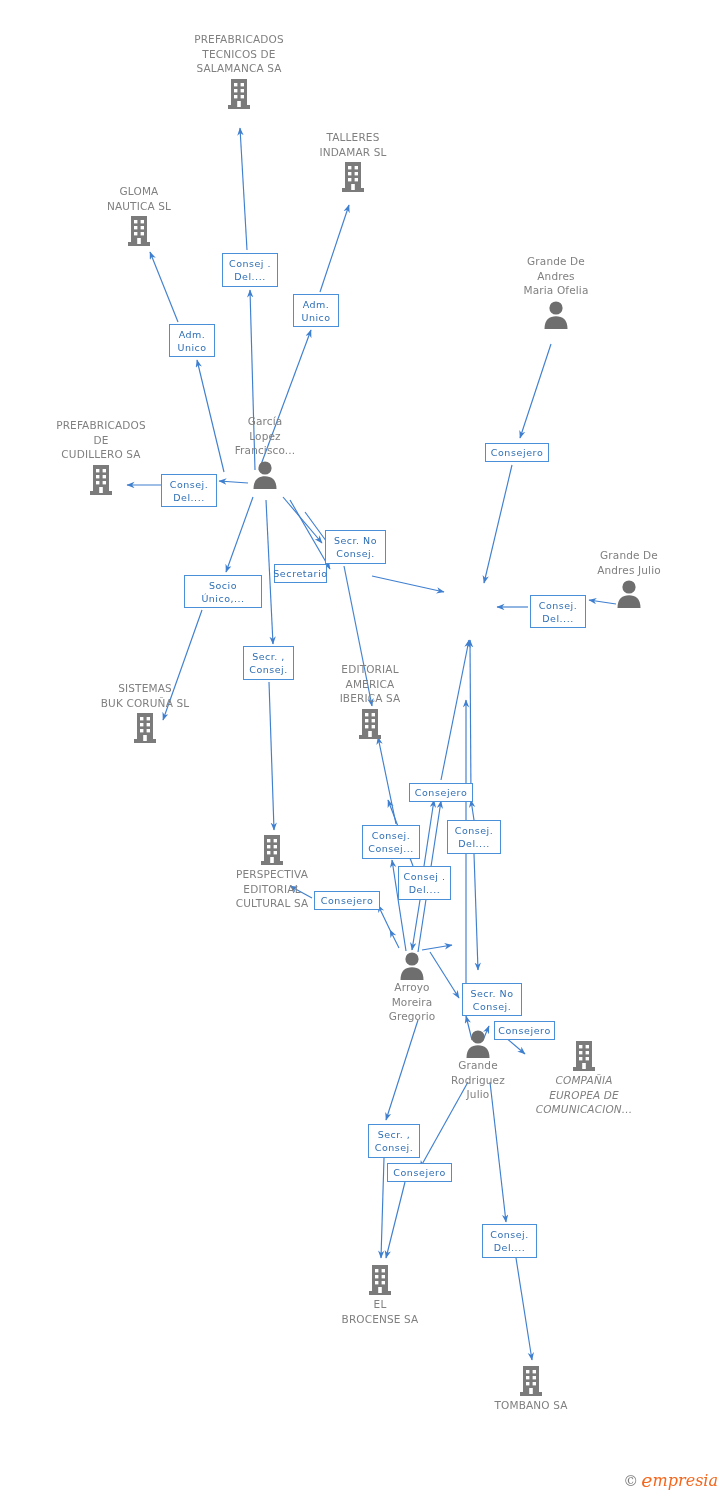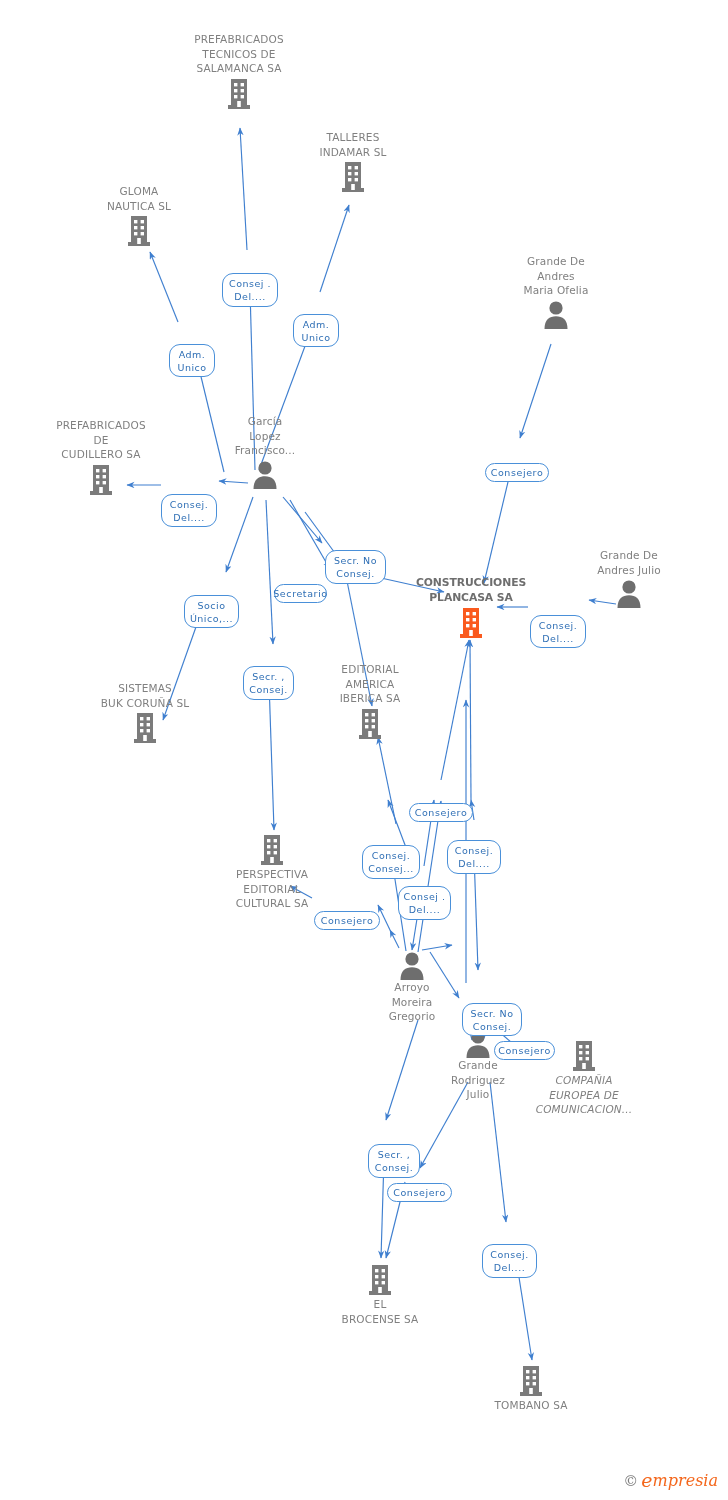--- a/index.html
+++ b/index.html
@@ -16,24 +16,24 @@
       white-space:pre-line;}
   .node.company .nlabel{color:#808080;}
   .node.center .nlabel{color:#6e6e6e;font-weight:bold;font-size:10.8px;letter-spacing:-.1px;}
   .node .glyph{display:block;margin:1px auto 0;}
   .node.below .glyph{margin-top:2px;}
   .node.above .nlabel{margin-top:2px;}
 
   
   .chip{
       position:absolute;box-sizing:border-box;
-      border:1.3px solid #4a90d9;border-radius:11px;background:#fff;
+      border:1.3px solid #4a90d9;border-radius:0;background:#fff;
       color:#2f6fb5;font-size:9.5px;line-height:13px;letter-spacing:.5px;
       text-align:center;display:flex;align-items:center;justify-content:center;
-      padding:2px 4px;white-space:pre-line;z-index:5;margin-top:20px;}
+      padding:2px 4px;white-space:pre-line;z-index:5;}
   .chip.one{letter-spacing:.6px;}
 
   
   #wm{position:absolute;right:10px;bottom:10px;display:flex;align-items:center;gap:3px;}
   #wm .c{font-size:15px;color:#7d7d7d;font-family:"DejaVu Serif","Liberation Serif",serif;}
   #wm .e{font-size:19px;color:#f4671c;font-family:"DejaVu Serif","Liberation Serif",serif;
          font-style:italic;line-height:1;}
   #wm .rest{font-size:16px;color:#f4671c;font-family:"DejaVu Serif","Liberation Serif",serif;
          font-style:italic;line-height:1;margin-left:-3px;}
 </style>
@@ -193,37 +193,20 @@
   <div class="node person above" style="left:265px;top:412px;">
     <div class="nlabel">García
 Lopez
 Francisco...</div>
     <svg class="glyph" width="26" height="30" viewBox="0 0 26 30">
       <circle cx="13" cy="9" r="6.6" fill="#6e6e6e"></circle>
       <path d="M1.5,30 C1.5,20.5 6.5,17.2 13,17.2 C19.5,17.2 24.5,20.5 24.5,30 z" fill="#6e6e6e"></path>
     </svg>
   </div>
 
-  <div class="node center above" style="left:471px;top:574px;">
-    <div class="nlabel">CONSTRUCCIONES
-PLANCASA SA</div>
-    <svg class="glyph" width="28" height="34" viewBox="0 0 28 34">
-      <rect x="6" y="2" width="16" height="28" fill="#fa5a1e"></rect>
-      <rect x="3" y="28" width="22" height="4" fill="#fa5a1e"></rect>
-      <g fill="#fff">
-        <rect x="9" y="6" width="3.4" height="3.4"></rect>
-          <rect x="15.6" y="6" width="3.4" height="3.4"></rect>
-        <rect x="9" y="12" width="3.4" height="3.4"></rect>
-          <rect x="15.6" y="12" width="3.4" height="3.4"></rect>
-        <rect x="9" y="18" width="3.4" height="3.4"></rect>
-          <rect x="15.6" y="18" width="3.4" height="3.4"></rect>
-        <rect x="12.2" y="24" width="3.6" height="6"></rect>
-      </g>
-    </svg>
-  </div>
 
   <div class="node person above" style="left:629px;top:546px;">
     <div class="nlabel">Grande De
 Andres Julio</div>
     <svg class="glyph" width="26" height="30" viewBox="0 0 26 30">
       <circle cx="13" cy="9" r="6.6" fill="#6e6e6e"></circle>
       <path d="M1.5,30 C1.5,20.5 6.5,17.2 13,17.2 C19.5,17.2 24.5,20.5 24.5,30 z" fill="#6e6e6e"></path>
     </svg>
   </div>
 
@@ -364,21 +347,21 @@
   <div class="chip" style="left:169px;top:324px;width:46px;height:33px;">Adm.
 Unico</div>
   <div class="chip" style="left:161px;top:474px;width:56px;height:33px;">Consej.
 Del....</div>
   <div class="chip one" style="left:485px;top:443px;width:64px;height:19px;">Consejero</div>
   <div class="chip" style="left:325px;top:530px;width:61px;height:34px;">Secr.  No
 Consej.</div>
   <div class="chip one" style="left:274px;top:564px;width:53px;height:19px;">Secretario</div>
   <div class="chip" style="left:530px;top:595px;width:56px;height:33px;">Consej.
 Del....</div>
-  <div class="chip" style="left:184px;top:575px;width:55px;height:33px;">Socio
+  <div class="chip" style="left:184px;top:575px;width:78px;height:33px;">Socio
 Único,...</div>
   <div class="chip" style="left:243px;top:646px;width:51px;height:34px;">Secr. ,
 Consej.</div>
   <div class="chip one" style="left:409px;top:783px;width:64px;height:19px;">Consejero</div>
   <div class="chip" style="left:362px;top:825px;width:58px;height:34px;">Consej.
 Consej...</div>
   <div class="chip" style="left:447px;top:820px;width:54px;height:34px;">Consej.
 Del....</div>
   <div class="chip" style="left:398px;top:866px;width:53px;height:34px;">Consej .
 Del....</div>

